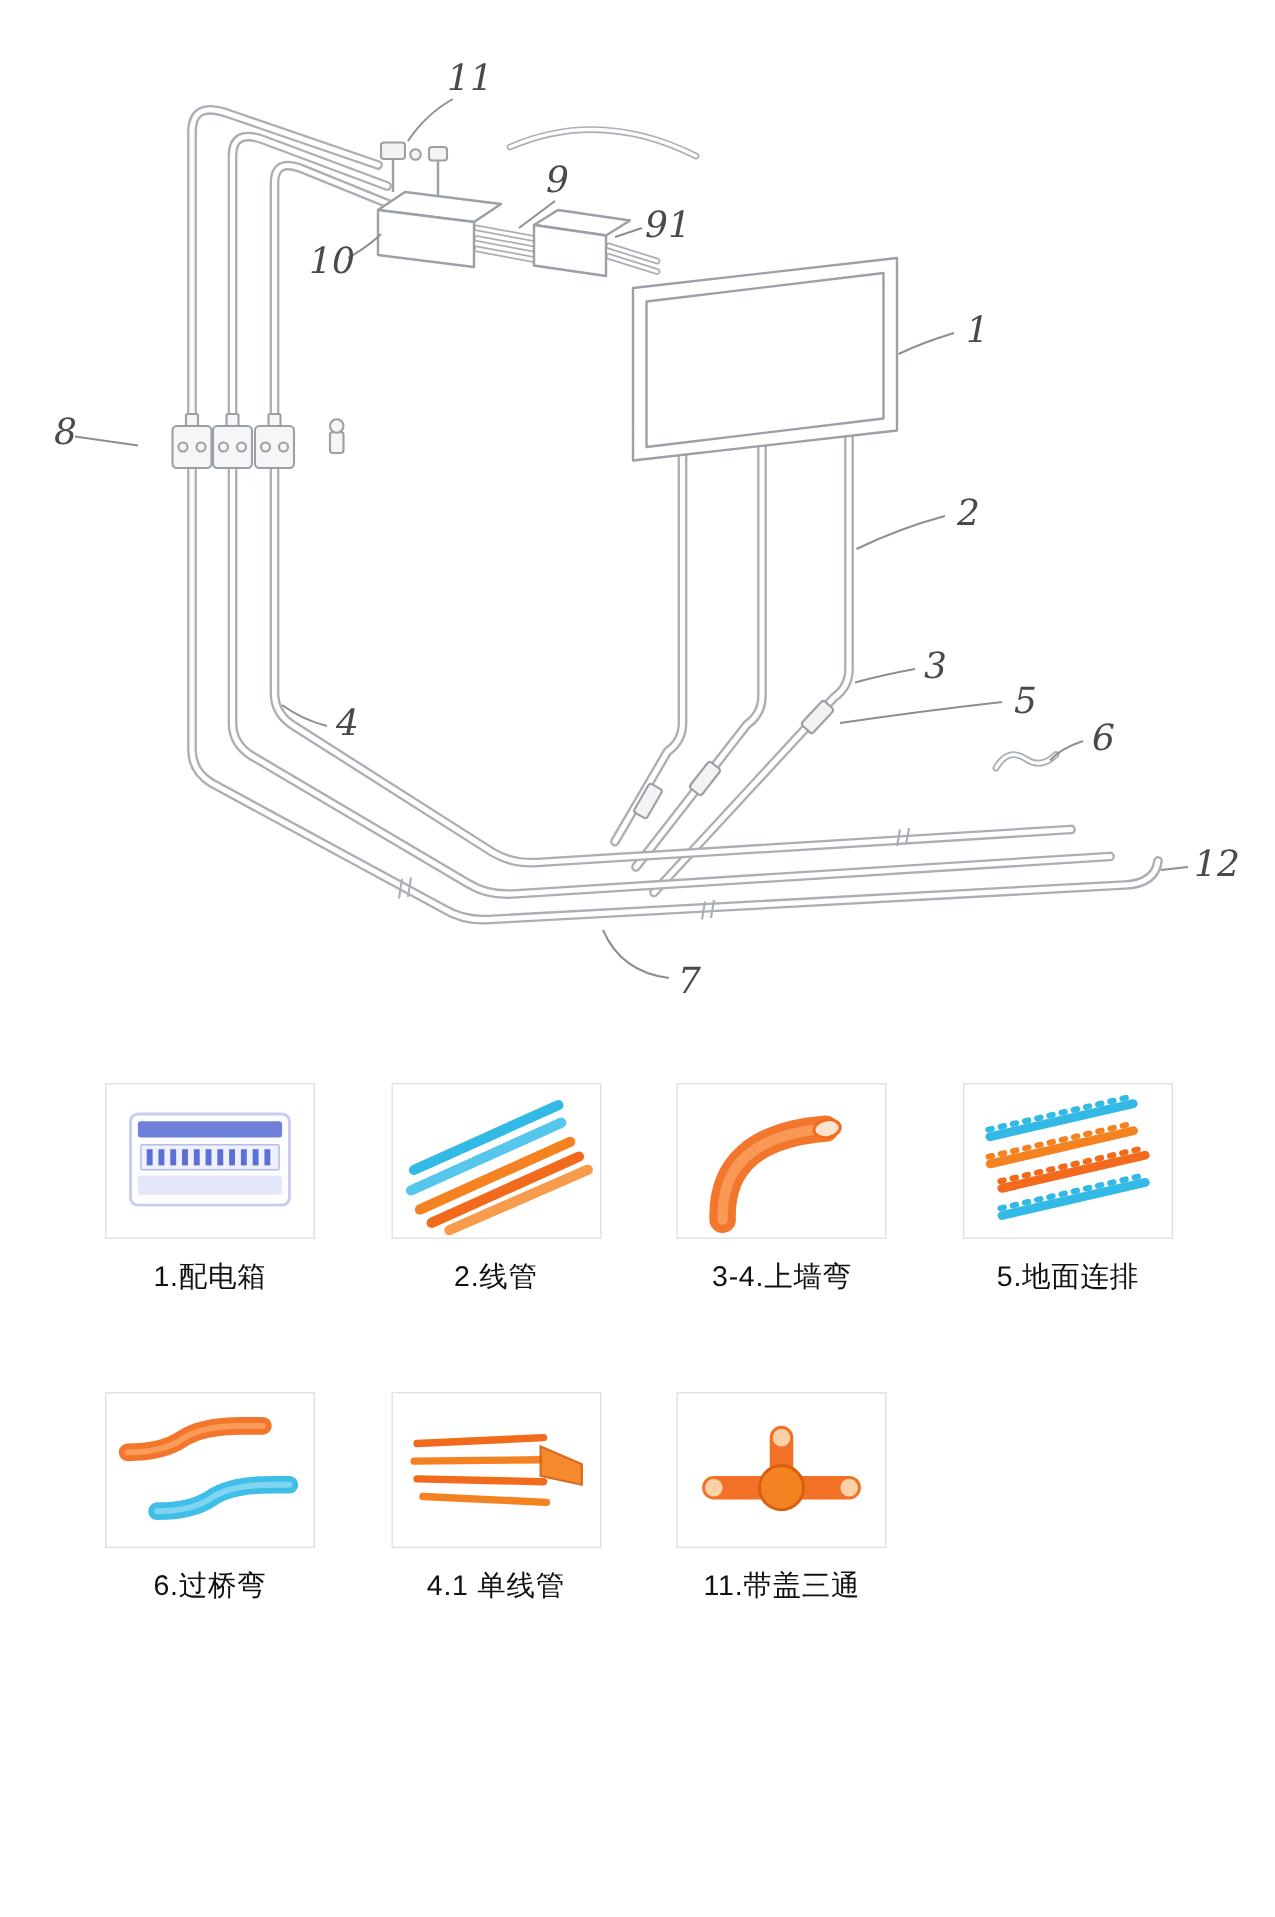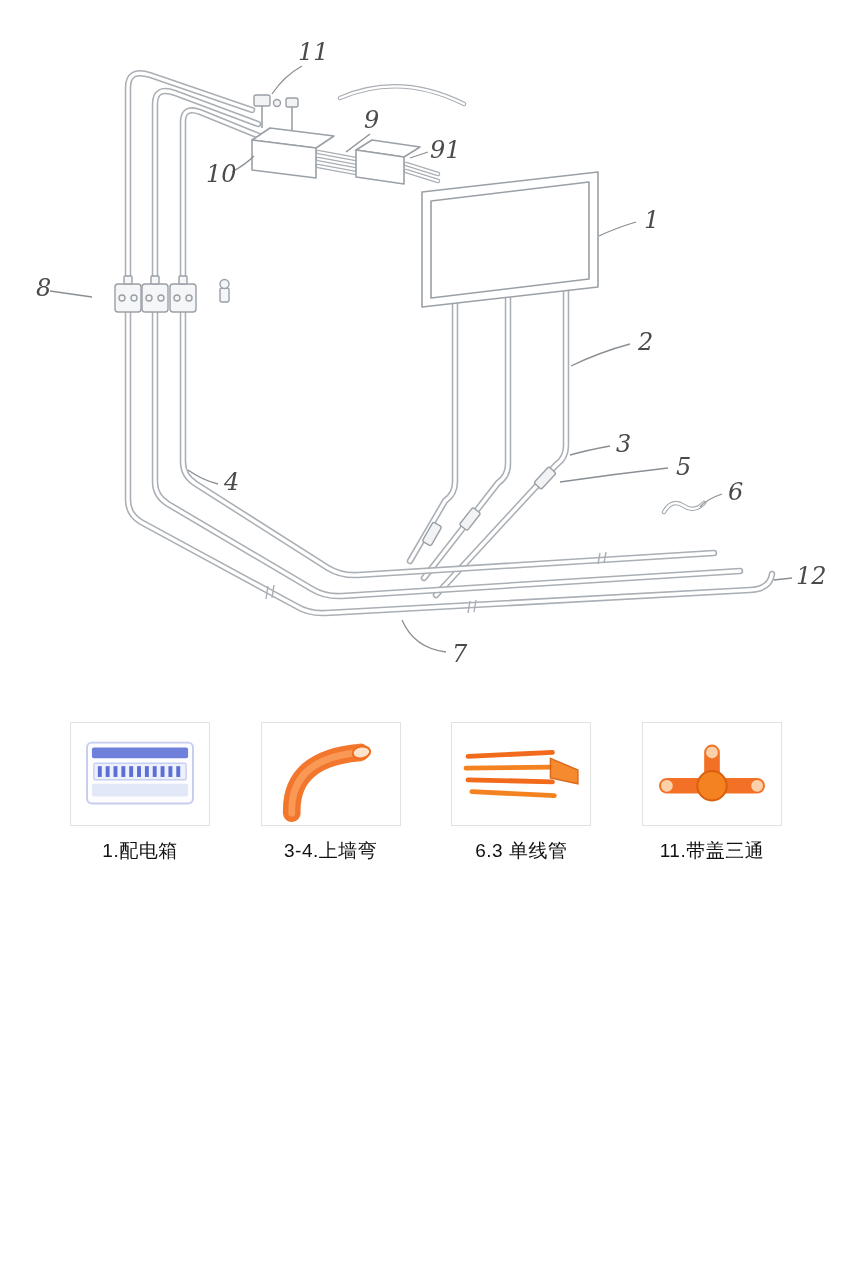--- a/index.html
+++ b/index.html
@@ -196,50 +196,92 @@
           <rect x="91" y="44" width="4" height="11"></rect>
             <rect x="99" y="44" width="4" height="11"></rect>
           <rect x="107" y="44" width="4" height="11"></rect>
         </g>
         <rect x="21" y="62" width="98" height="13" rx="2" fill="#e3e8f8"></rect>
       </svg>
     </div>
     <figcaption class="caption">1.配电箱</figcaption>
   </figure>
 
+  <figure class="item">
+    <div class="thumb">
+      <svg viewBox="0 0 140 104">
+        <g fill="none" stroke-linecap="round" stroke-width="7">
+          <line x1="14" y1="58" x2="112" y2="14" stroke="#33b9e6"></line>
+          <line x1="12" y1="72" x2="114" y2="26" stroke="#57c6ec"></line>
+          <line x1="18" y1="85" x2="120" y2="39" stroke="#f58220"></line>
+          <line x1="26" y1="94" x2="126" y2="49" stroke="#f26a1b"></line>
+          <line x1="38" y1="99" x2="132" y2="58" stroke="#f79b4d"></line>
+        </g>
+      </svg>
+    </div>
+    <figcaption class="caption">2.线管</figcaption>
+  </figure>
 
   <figure class="item">
     <div class="thumb">
       <svg viewBox="0 0 140 104">
         <path d="M30 92 Q28 36 100 30" fill="none" stroke="#f26a1b" stroke-width="18" stroke-linecap="round" opacity="0.92"></path>
         <path d="M30 92 Q28 36 100 30" fill="none" stroke="#ffb477" stroke-width="7" stroke-linecap="round" opacity="0.55"></path>
         <ellipse cx="101" cy="30" rx="9" ry="6" fill="#fde3cc" stroke="#f26a1b" stroke-width="2" transform="rotate(-10 101 30)"></ellipse>
       </svg>
     </div>
     <figcaption class="caption">3-4.上墙弯</figcaption>
   </figure>
 
-
+  <figure class="item">
+    <div class="thumb">
+      <svg viewBox="0 0 140 104">
+        <g transform="rotate(-13 70 52)" stroke-linecap="round">
+          <line x1="22" y1="24" x2="122" y2="24" stroke="#33b9e6" stroke-width="6"></line>
+          <line x1="22" y1="19" x2="122" y2="19" stroke="#33b9e6" stroke-width="4" stroke-dasharray="2.5 6"></line>
+          <line x1="18" y1="42" x2="118" y2="42" stroke="#f58220" stroke-width="6"></line>
+          <line x1="18" y1="37" x2="118" y2="37" stroke="#f58220" stroke-width="4" stroke-dasharray="2.5 6"></line>
+          <line x1="22" y1="60" x2="122" y2="60" stroke="#f26a1b" stroke-width="6"></line>
+          <line x1="22" y1="55" x2="122" y2="55" stroke="#f26a1b" stroke-width="4" stroke-dasharray="2.5 6"></line>
+          <line x1="18" y1="78" x2="118" y2="78" stroke="#33b9e6" stroke-width="6"></line>
+          <line x1="18" y1="73" x2="118" y2="73" stroke="#33b9e6" stroke-width="4" stroke-dasharray="2.5 6"></line>
+        </g>
+      </svg>
+    </div>
+    <figcaption class="caption">5.地面连排</figcaption>
+  </figure>
+
+  <figure class="item">
+    <div class="thumb">
+      <svg viewBox="0 0 140 104">
+        <path d="M14 40 Q38 40 51 31 Q64 22 92 22 L106 22" fill="none" stroke="#f26a1b" stroke-width="12" stroke-linecap="round" opacity="0.92"></path>
+        <path d="M14 40 Q38 40 51 31 Q64 22 92 22 L106 22" fill="none" stroke="#ffb477" stroke-width="4" stroke-linecap="round" opacity="0.6"></path>
+        <path d="M34 80 Q58 80 71 71 Q84 62 112 62 L124 62" fill="none" stroke="#2fb9e6" stroke-width="12" stroke-linecap="round" opacity="0.92"></path>
+        <path d="M34 80 Q58 80 71 71 Q84 62 112 62 L124 62" fill="none" stroke="#a8e4f7" stroke-width="4" stroke-linecap="round" opacity="0.6"></path>
+      </svg>
+    </div>
+    <figcaption class="caption">6.过桥弯</figcaption>
+  </figure>
 
 
 
 
   <figure class="item">
     <div class="thumb">
       <svg viewBox="0 0 140 104">
         <g stroke-linecap="round">
           <line x1="16" y1="34" x2="102" y2="30" stroke="#f26a1b" stroke-width="5"></line>
           <line x1="14" y1="46" x2="100" y2="45" stroke="#f58220" stroke-width="5"></line>
           <line x1="16" y1="58" x2="102" y2="60" stroke="#f26a1b" stroke-width="5"></line>
           <line x1="20" y1="70" x2="104" y2="74" stroke="#f58220" stroke-width="5"></line>
         </g>
         <polygon points="100,36 128,48 128,62 100,56" fill="#f58220" stroke="#d95f0e" stroke-width="1.5" opacity="0.93"></polygon>
       </svg>
     </div>
-    <figcaption class="caption">6.3 单线管</figcaption>
+    <figcaption class="caption">4.1 单线管</figcaption>
   </figure>
 
 
   <figure class="item">
     <div class="thumb">
       <svg viewBox="0 0 140 104">
         <line x1="24" y1="64" x2="116" y2="64" stroke="#f26a1b" stroke-width="16" stroke-linecap="round" opacity="0.95"></line>
         <line x1="70" y1="58" x2="70" y2="30" stroke="#f26a1b" stroke-width="16" stroke-linecap="round" opacity="0.95"></line>
         <circle cx="70" cy="64" r="15" fill="#f58220" stroke="#d95f0e" stroke-width="2"></circle>
         <circle cx="24" cy="64" r="6" fill="#fcd0a8"></circle>

